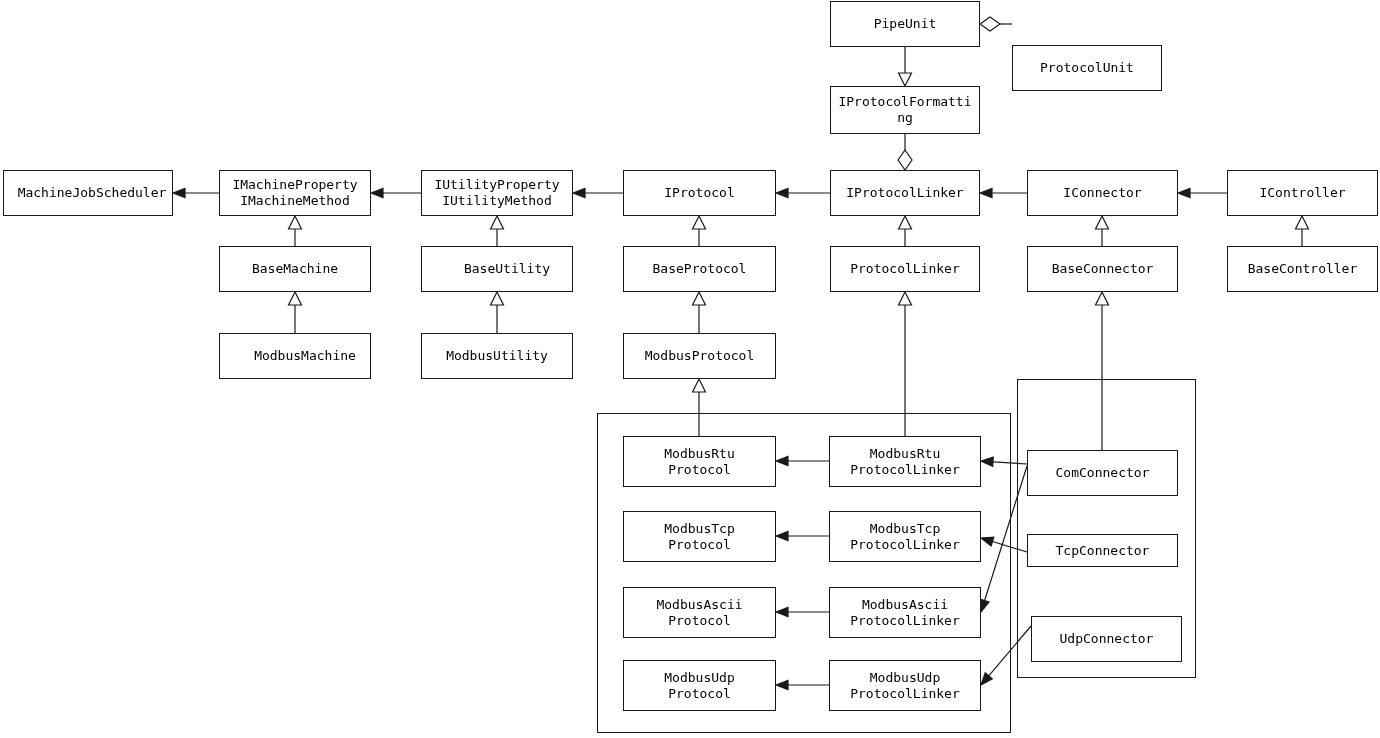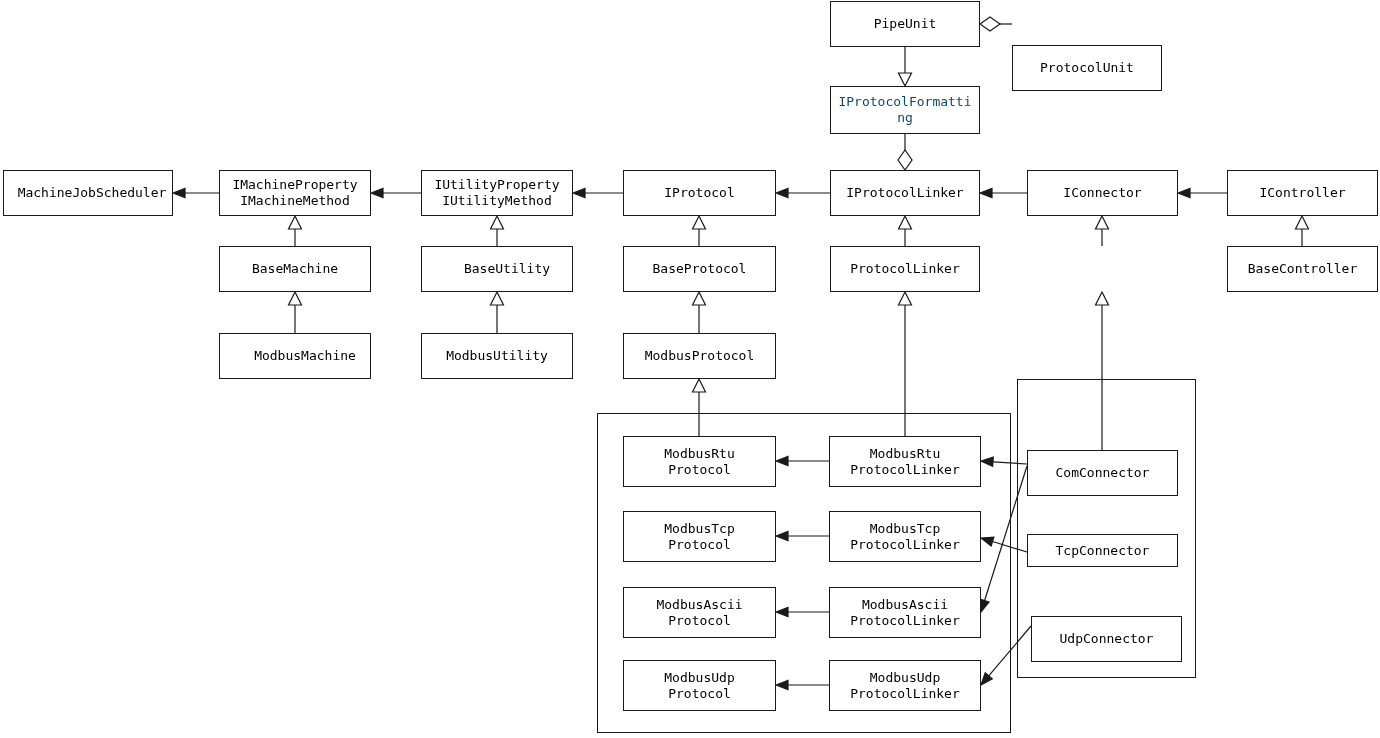--- a/index.html
+++ b/index.html
@@ -169,35 +169,36 @@
       </g>
       <g>
         <line x1="1031" y1="626" x2="988.7582603448194" y2="675.8452527931131" stroke="#1a1a1a" stroke-width="1.2"></line>
         <polygon points="981,685 985.2489405821794,672.8712529942657 992.2675801074594,678.8192525919605" fill="#1a1a1a" stroke="#1a1a1a" stroke-width="1.2"></polygon>
       </g>
     </svg>
 <div class="group" style="left: 597px; top: 413px; width: 414px; height: 320px; border-color: rgb(26, 26, 26);"></div>
     <div class="group" style="left: 1017px; top: 379px; width: 179px; height: 299px; border-color: rgb(26, 26, 26);"></div>
     <div class="node" style="left: 830px; top: 1px; width: 150px; height: 46px; border-color: rgb(26, 26, 26); background: rgb(255, 255, 255); color: rgb(0, 0, 0);">PipeUnit</div>
     <div class="node" style="left: 1012px; top: 1px; width: 150px; height: 46px; border-color: rgb(26, 26, 26); background: rgb(255, 255, 255); color: rgb(0, 0, 0); margin-top: 44px;">ProtocolUnit</div>
-    <div class="node" style="left: 830px; top: 86px; width: 150px; height: 48px; border-color: rgb(26, 26, 26); background: rgb(255, 255, 255); color: #0c4a6e;">IProtocolFormatti
+    <div class="node" style="left: 830px; top: 86px; width: 150px; height: 48px; border-color: rgb(26, 26, 26); background: rgb(255, 255, 255); color: #000000;">IProtocolFormatti
 ng</div>
     <div class="node" style="left: 3px; top: 170px; width: 170px; height: 46px; border-color: rgb(26, 26, 26); background: rgb(255, 255, 255); color: rgb(0, 0, 0); padding-left: 8px;">MachineJobScheduler</div>
     <div class="node" style="left: 219px; top: 170px; width: 152px; height: 46px; border-color: rgb(26, 26, 26); background: rgb(255, 255, 255); color: rgb(0, 0, 0);">IMachineProperty
 IMachineMethod</div>
     <div class="node" style="left: 421px; top: 170px; width: 152px; height: 46px; border-color: rgb(26, 26, 26); background: rgb(255, 255, 255); color: rgb(0, 0, 0);">IUtilityProperty
 IUtilityMethod</div>
     <div class="node" style="left: 623px; top: 170px; width: 153px; height: 46px; border-color: rgb(26, 26, 26); background: rgb(255, 255, 255); color: rgb(0, 0, 0);">IProtocol</div>
     <div class="node" style="left: 830px; top: 170px; width: 150px; height: 46px; border-color: rgb(26, 26, 26); background: rgb(255, 255, 255); color: rgb(0, 0, 0);">IProtocolLinker</div>
     <div class="node" style="left: 1027px; top: 170px; width: 151px; height: 46px; border-color: rgb(26, 26, 26); background: rgb(255, 255, 255); color: rgb(0, 0, 0);">IConnector</div>
     <div class="node" style="left: 1227px; top: 170px; width: 151px; height: 46px; border-color: rgb(26, 26, 26); background: rgb(255, 255, 255); color: rgb(0, 0, 0);">IController</div>
     <div class="node" style="left: 219px; top: 246px; width: 152px; height: 46px; border-color: rgb(26, 26, 26); background: rgb(255, 255, 255); color: rgb(0, 0, 0);">BaseMachine</div>
     <div class="node" style="left: 421px; top: 246px; width: 152px; height: 46px; border-color: rgb(26, 26, 26); background: rgb(255, 255, 255); color: rgb(0, 0, 0); padding-left: 20px;">BaseUtility</div>
     <div class="node" style="left: 623px; top: 246px; width: 153px; height: 46px; border-color: rgb(26, 26, 26); background: rgb(255, 255, 255); color: rgb(0, 0, 0);">BaseProtocol</div>
     <div class="node" style="left: 830px; top: 246px; width: 150px; height: 46px; border-color: rgb(26, 26, 26); background: rgb(255, 255, 255); color: rgb(0, 0, 0);">ProtocolLinker</div>
+    <div class="node" style="left: 1027px; top: 246px; width: 151px; height: 46px; border-color: rgb(26, 26, 26); background: rgb(255, 255, 255); color: rgb(0, 0, 0);">BaseConnector</div>
     <div class="node" style="left: 1227px; top: 246px; width: 151px; height: 46px; border-color: rgb(26, 26, 26); background: rgb(255, 255, 255); color: rgb(0, 0, 0);">BaseController</div>
     <div class="node" style="left: 219px; top: 333px; width: 152px; height: 46px; border-color: rgb(26, 26, 26); background: rgb(255, 255, 255); color: rgb(0, 0, 0); padding-left: 20px;">ModbusMachine</div>
     <div class="node" style="left: 421px; top: 333px; width: 152px; height: 46px; border-color: rgb(26, 26, 26); background: rgb(255, 255, 255); color: rgb(0, 0, 0);">ModbusUtility</div>
     <div class="node" style="left: 623px; top: 333px; width: 153px; height: 46px; border-color: rgb(26, 26, 26); background: rgb(255, 255, 255); color: rgb(0, 0, 0);">ModbusProtocol</div>
     <div class="node" style="left: 623px; top: 436px; width: 153px; height: 51px; border-color: rgb(26, 26, 26); background: rgb(255, 255, 255); color: rgb(0, 0, 0);">ModbusRtu
 Protocol</div>
     <div class="node" style="left: 829px; top: 436px; width: 152px; height: 51px; border-color: rgb(26, 26, 26); background: rgb(255, 255, 255); color: rgb(0, 0, 0);">ModbusRtu
 ProtocolLinker</div>
     <div class="node" style="left: 623px; top: 511px; width: 153px; height: 51px; border-color: rgb(26, 26, 26); background: rgb(255, 255, 255); color: rgb(0, 0, 0);">ModbusTcp
 Protocol</div>

